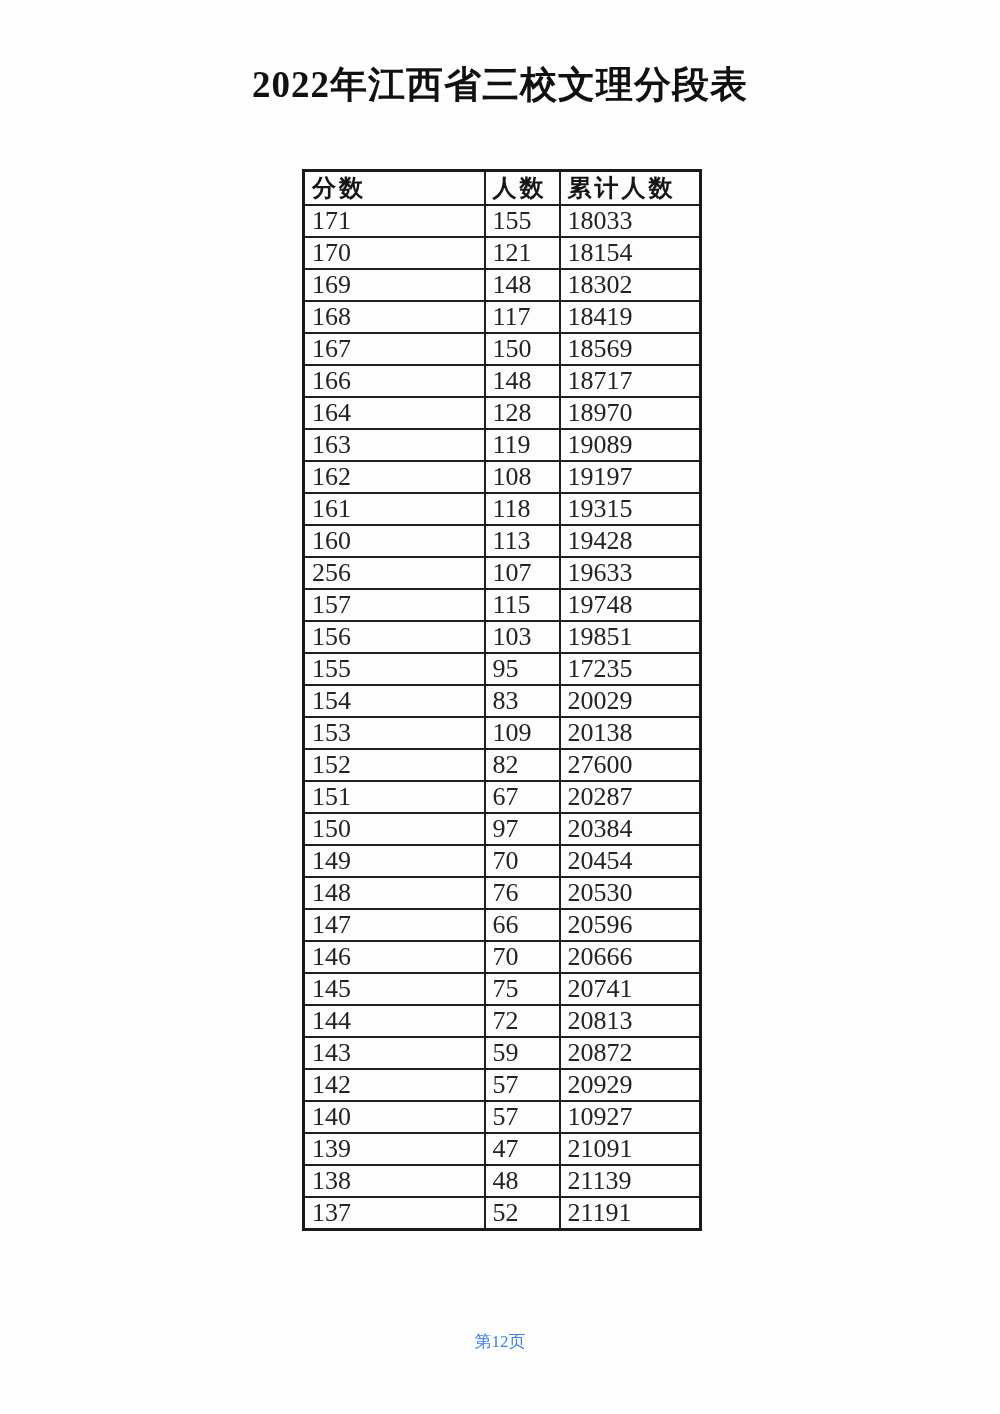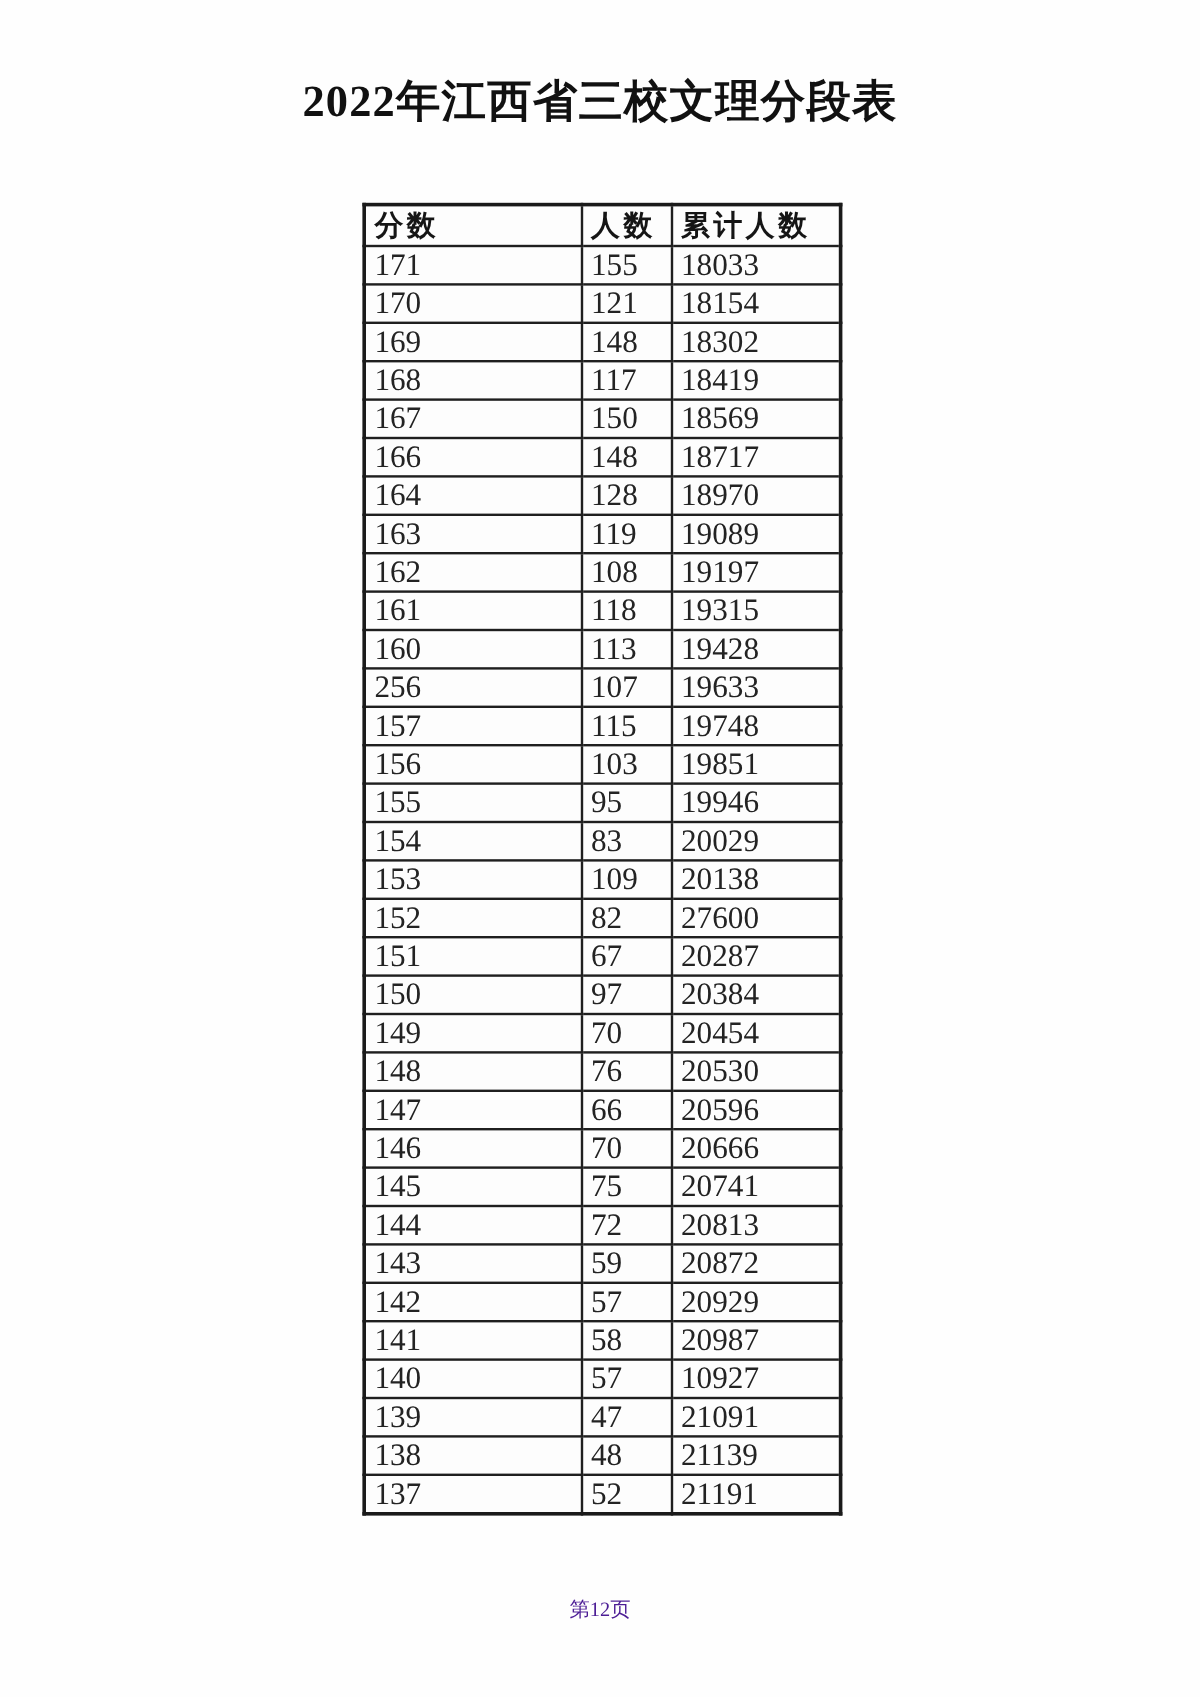--- a/index.html
+++ b/index.html
@@ -60,21 +60,21 @@
     font-weight: normal;
     color: #232323;
   }
   .page-footer {
     position: absolute;
     top: 1330px;
     left: 0;
     width: 100%;
     text-align: center;
     font-size: 17px;
-    color: #4c1d95;
+    color: #3b82f6;
   }
 </style>
 </head>
 <body>
 
 <div class="page">
 
   <div class="doc-title">2022年江西省三校文理分段表</div>
 
   <table class="score-table">
@@ -157,21 +157,21 @@
           <td>19748</td>
         </tr>
         <tr>
           <td>156</td>
           <td>103</td>
           <td>19851</td>
         </tr>
         <tr>
           <td>155</td>
           <td>95</td>
-          <td>19946</td>
+          <td>17235</td>
         </tr>
         <tr>
           <td>154</td>
           <td>83</td>
           <td>20029</td>
         </tr>
         <tr>
           <td>153</td>
           <td>109</td>
           <td>20138</td>
@@ -225,25 +225,20 @@
           <td>143</td>
           <td>59</td>
           <td>20872</td>
         </tr>
         <tr>
           <td>142</td>
           <td>57</td>
           <td>20929</td>
         </tr>
         <tr>
-          <td>141</td>
-          <td>58</td>
-          <td>20987</td>
-        </tr>
-        <tr>
           <td>140</td>
           <td>57</td>
           <td>10927</td>
         </tr>
         <tr>
           <td>139</td>
           <td>47</td>
           <td>21091</td>
         </tr>
         <tr>

